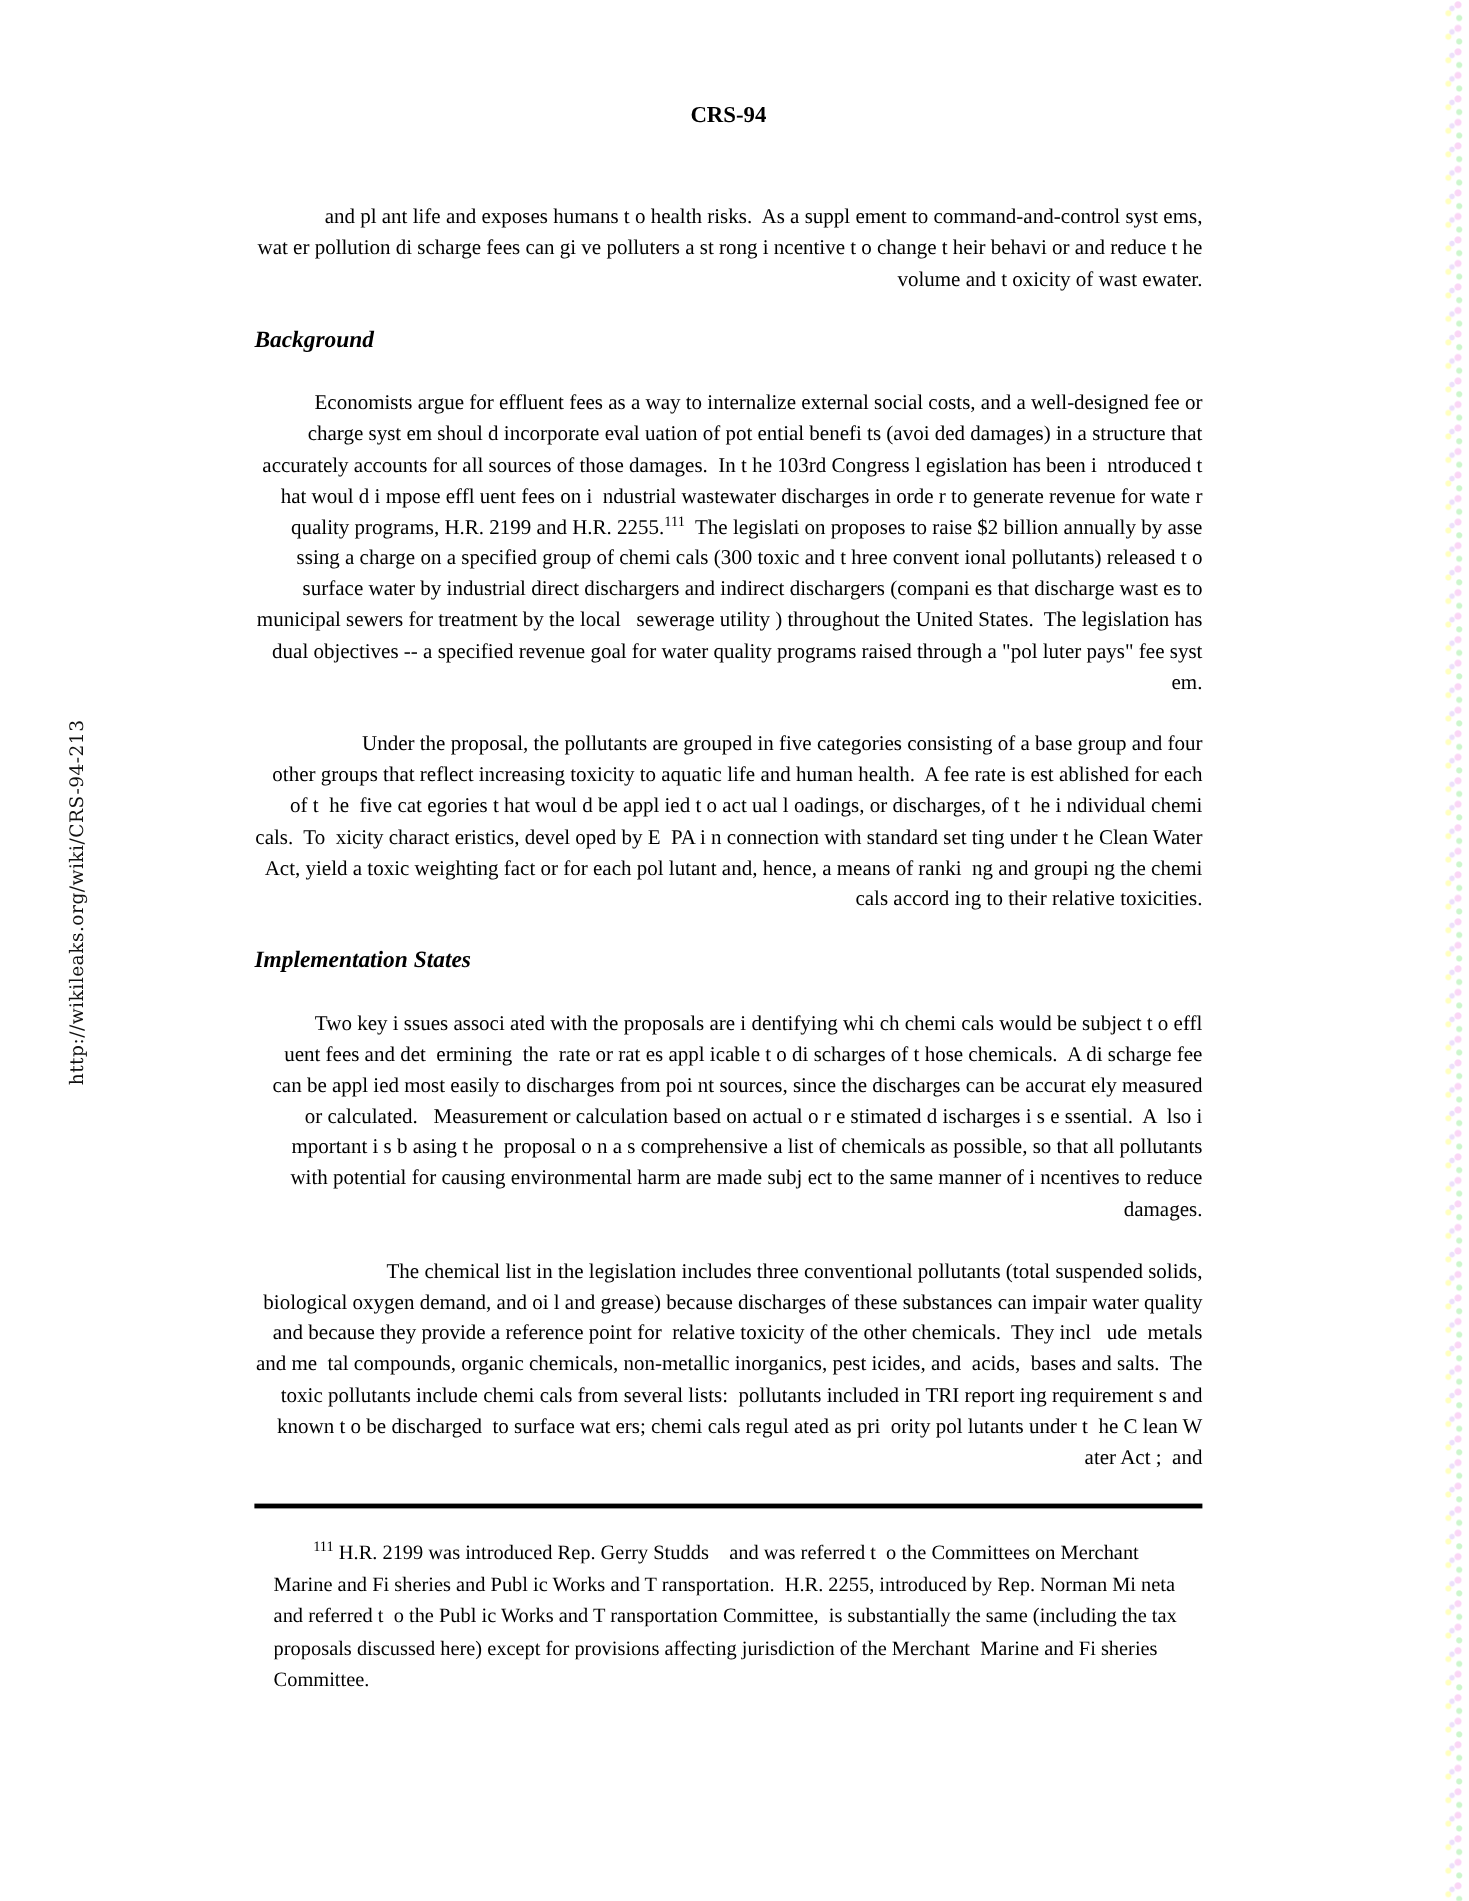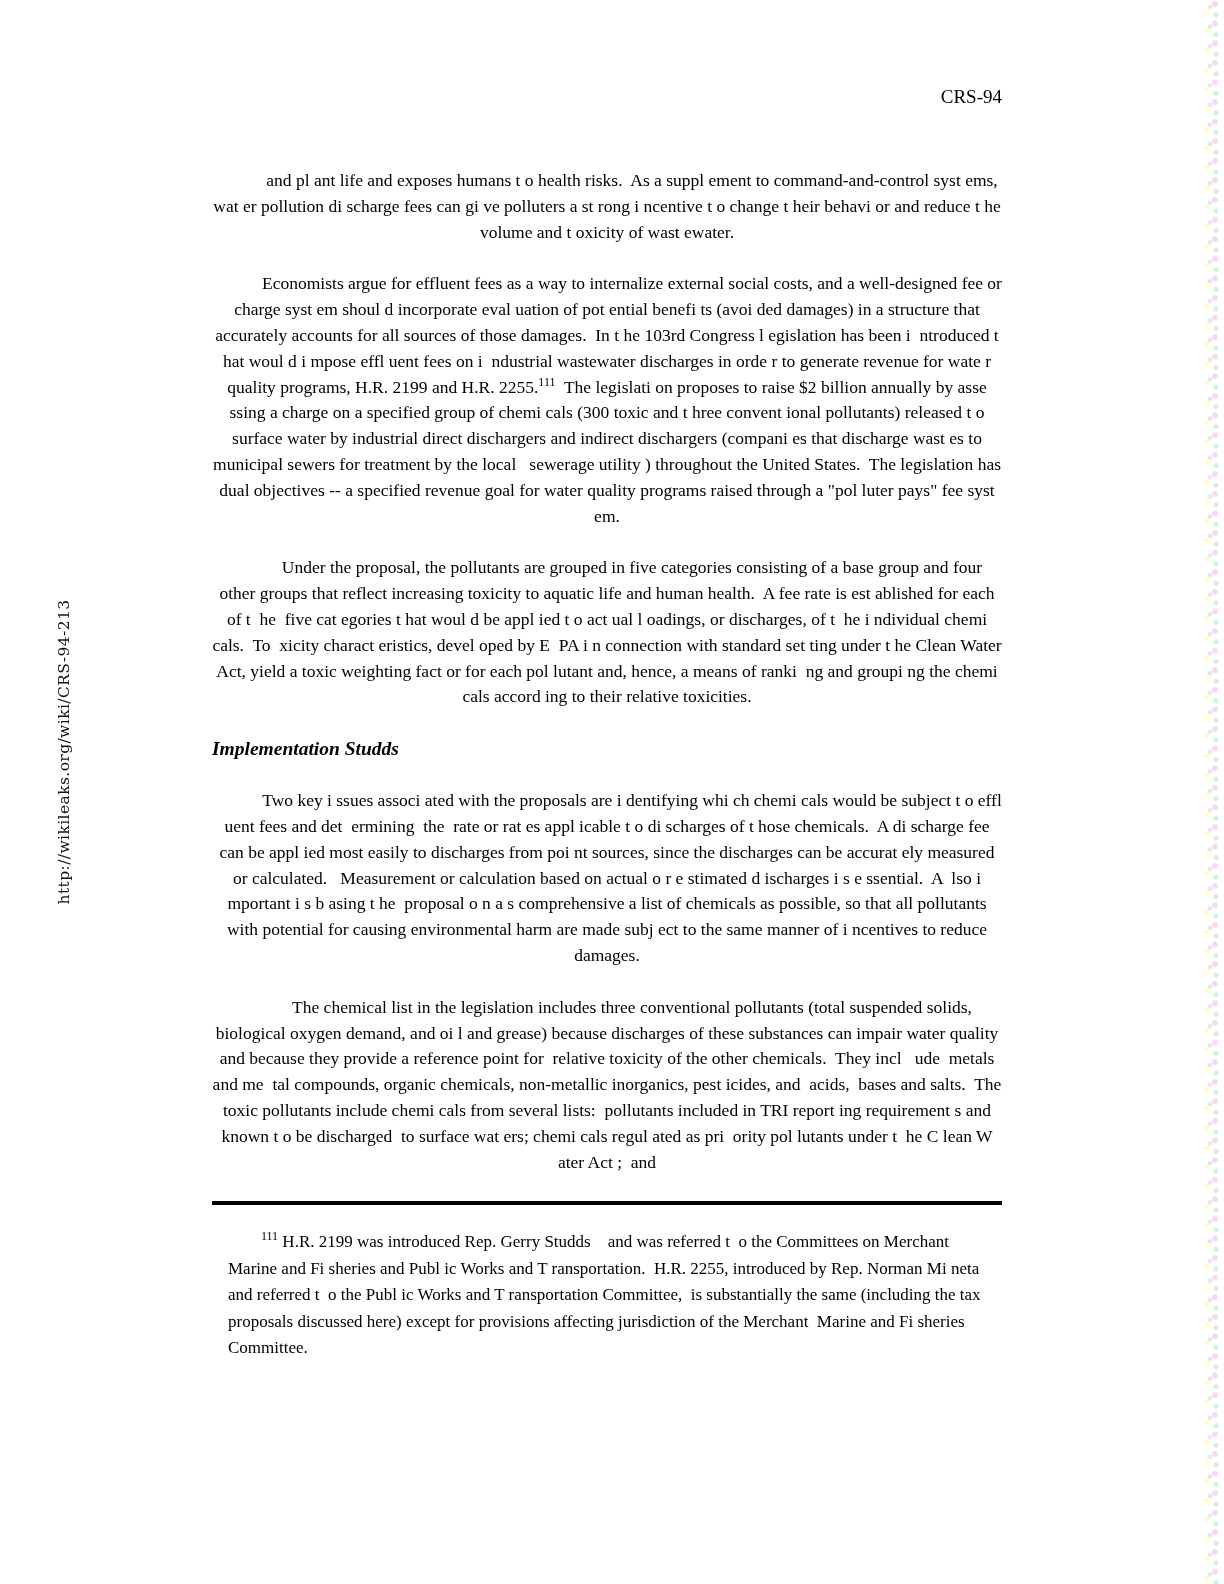--- a/index.html
+++ b/index.html
@@ -48,33 +48,34 @@
   }
 
   .content {
     position: absolute;
     left: 212px;
     top: 84px;
     width: 790px;
   }
 
   .doc-title {
-    text-align: right;
+    text-align: center;
     font-size: 19px;
     line-height: 26px;
     margin: 0 0 58px 0;
+    font-weight: bold;
   }
 
   .para {
     font-size: 17.5px;
     line-height: 25.8px;
     margin: 0 0 26px 0;
     text-indent: 50px;
     white-space: pre-wrap;
-    text-align: center;
+    text-align: right;
   }
 
   .heading {
     font-size: 19.5px;
     line-height: 26px;
     font-weight: bold;
     font-style: italic;
     margin: 0 0 26px 0;
   }
 
@@ -107,26 +108,27 @@
   <div class="edge-pattern"></div>
 
   <div class="sidebar-url">http://wikileaks.org/wiki/CRS-94-213</div>
 
   <div class="content">
 
     <div class="doc-title">CRS-94</div>
 
     <p class="para"><span>and pl ant life and exposes humans t o health risks.  As a suppl ement to command-and-control syst ems, wat er pollution di scharge fees can gi ve polluters a st rong i ncentive t o change t heir behavi or and reduce t he volume and t oxicity of wast ewater.</span></p>
 
+    <h3 class="heading">Background</h3>
 
     <p class="para"><span>Economists argue for effluent fees as a way to internalize external social costs, and a well-designed fee or   charge syst em shoul d incorporate eval uation of pot ential benefi ts (avoi ded damages) in a structure that accurately accounts for all sources of those damages.  In t he 103rd Congress l egislation has been i  ntroduced t hat woul d i mpose effl uent fees on i  ndustrial wastewater discharges in orde r to generate revenue for wate r quality programs, H.R. 2199 and H.R. 2255.</span><sup class="fnref">111</sup><span>  The legislati on proposes to raise $2 billion annually by asse ssing a charge on a specified group of chemi cals (300 toxic and t hree convent ional pollutants) released t o surface water by industrial direct dischargers and indirect dischargers (compani es that discharge wast es to municipal sewers for treatment by the local   sewerage utility ) throughout the United States.  The legislation has dual objectives -- a specified revenue goal for water quality programs raised through a "pol luter pays" fee syst em.</span></p>
 
     <p class="para">Under the proposal, the pollutants are grouped in five categories consisting of a base group and four other groups that reflect increasing toxicity to aquatic life and human health.  A fee rate is est ablished for each of t  he  five cat egories t hat woul d be appl ied t o act ual l oadings, or discharges, of t  he i ndividual chemi cals.  To  xicity charact eristics, devel oped by E  PA i n connection with standard set ting under t he Clean Water Act, yield a toxic weighting fact or for each pol lutant and, hence, a means of ranki  ng and groupi ng the chemi cals accord ing to their relative toxicities.</p>
 
-    <h3 class="heading">Implementation Studds</h3>
+    <h3 class="heading">Implementation States</h3>
 
     <p class="para">Two key i ssues associ ated with the proposals are i dentifying whi ch chemi cals would be subject t o effl uent fees and det  ermining  the  rate or rat es appl icable t o di scharges of t hose chemicals.  A di scharge fee can be appl ied most easily to discharges from poi nt sources, since the discharges can be accurat ely measured or calculated.   Measurement or calculation based on actual o r e stimated d ischarges i s e ssential.  A  lso i mportant i s b asing t he  proposal o n a s comprehensive a list of chemicals as possible, so that all pollutants with potential for causing environmental harm are made subj ect to the same manner of i ncentives to reduce damages.</p>
 
     <p class="para">The chemical list in the legislation includes three conventional pollutants (total suspended solids, biological oxygen demand, and oi l and grease) because discharges of these substances can impair water quality and because they provide a reference point for  relative toxicity of the other chemicals.  They incl   ude  metals and me  tal compounds, organic chemicals, non-metallic inorganics, pest icides, and  acids,  bases and salts.  The toxic pollutants include chemi cals from several lists:  pollutants included in TRI report ing requirement s and known t o be discharged  to surface wat ers; chemi cals regul ated as pri  ority pol lutants under t  he C lean W ater Act ;  and</p>
 
     <div class="footnote-rule"></div>
 
     <p class="footnote"><sup class="fnref">111</sup><span> H.R. 2199 was introduced Rep. Gerry Studds    and was referred t  o the Committees on Merchant Marine and Fi sheries and Publ ic Works and T ransportation.  H.R. 2255, introduced by Rep. Norman Mi neta and referred t  o the Publ ic Works and T ransportation Committee,  is substantially the same (including the tax proposals discussed here) except for provisions affecting jurisdiction of the Merchant  Marine and Fi sheries Committee.</span></p>
 
   </div>

